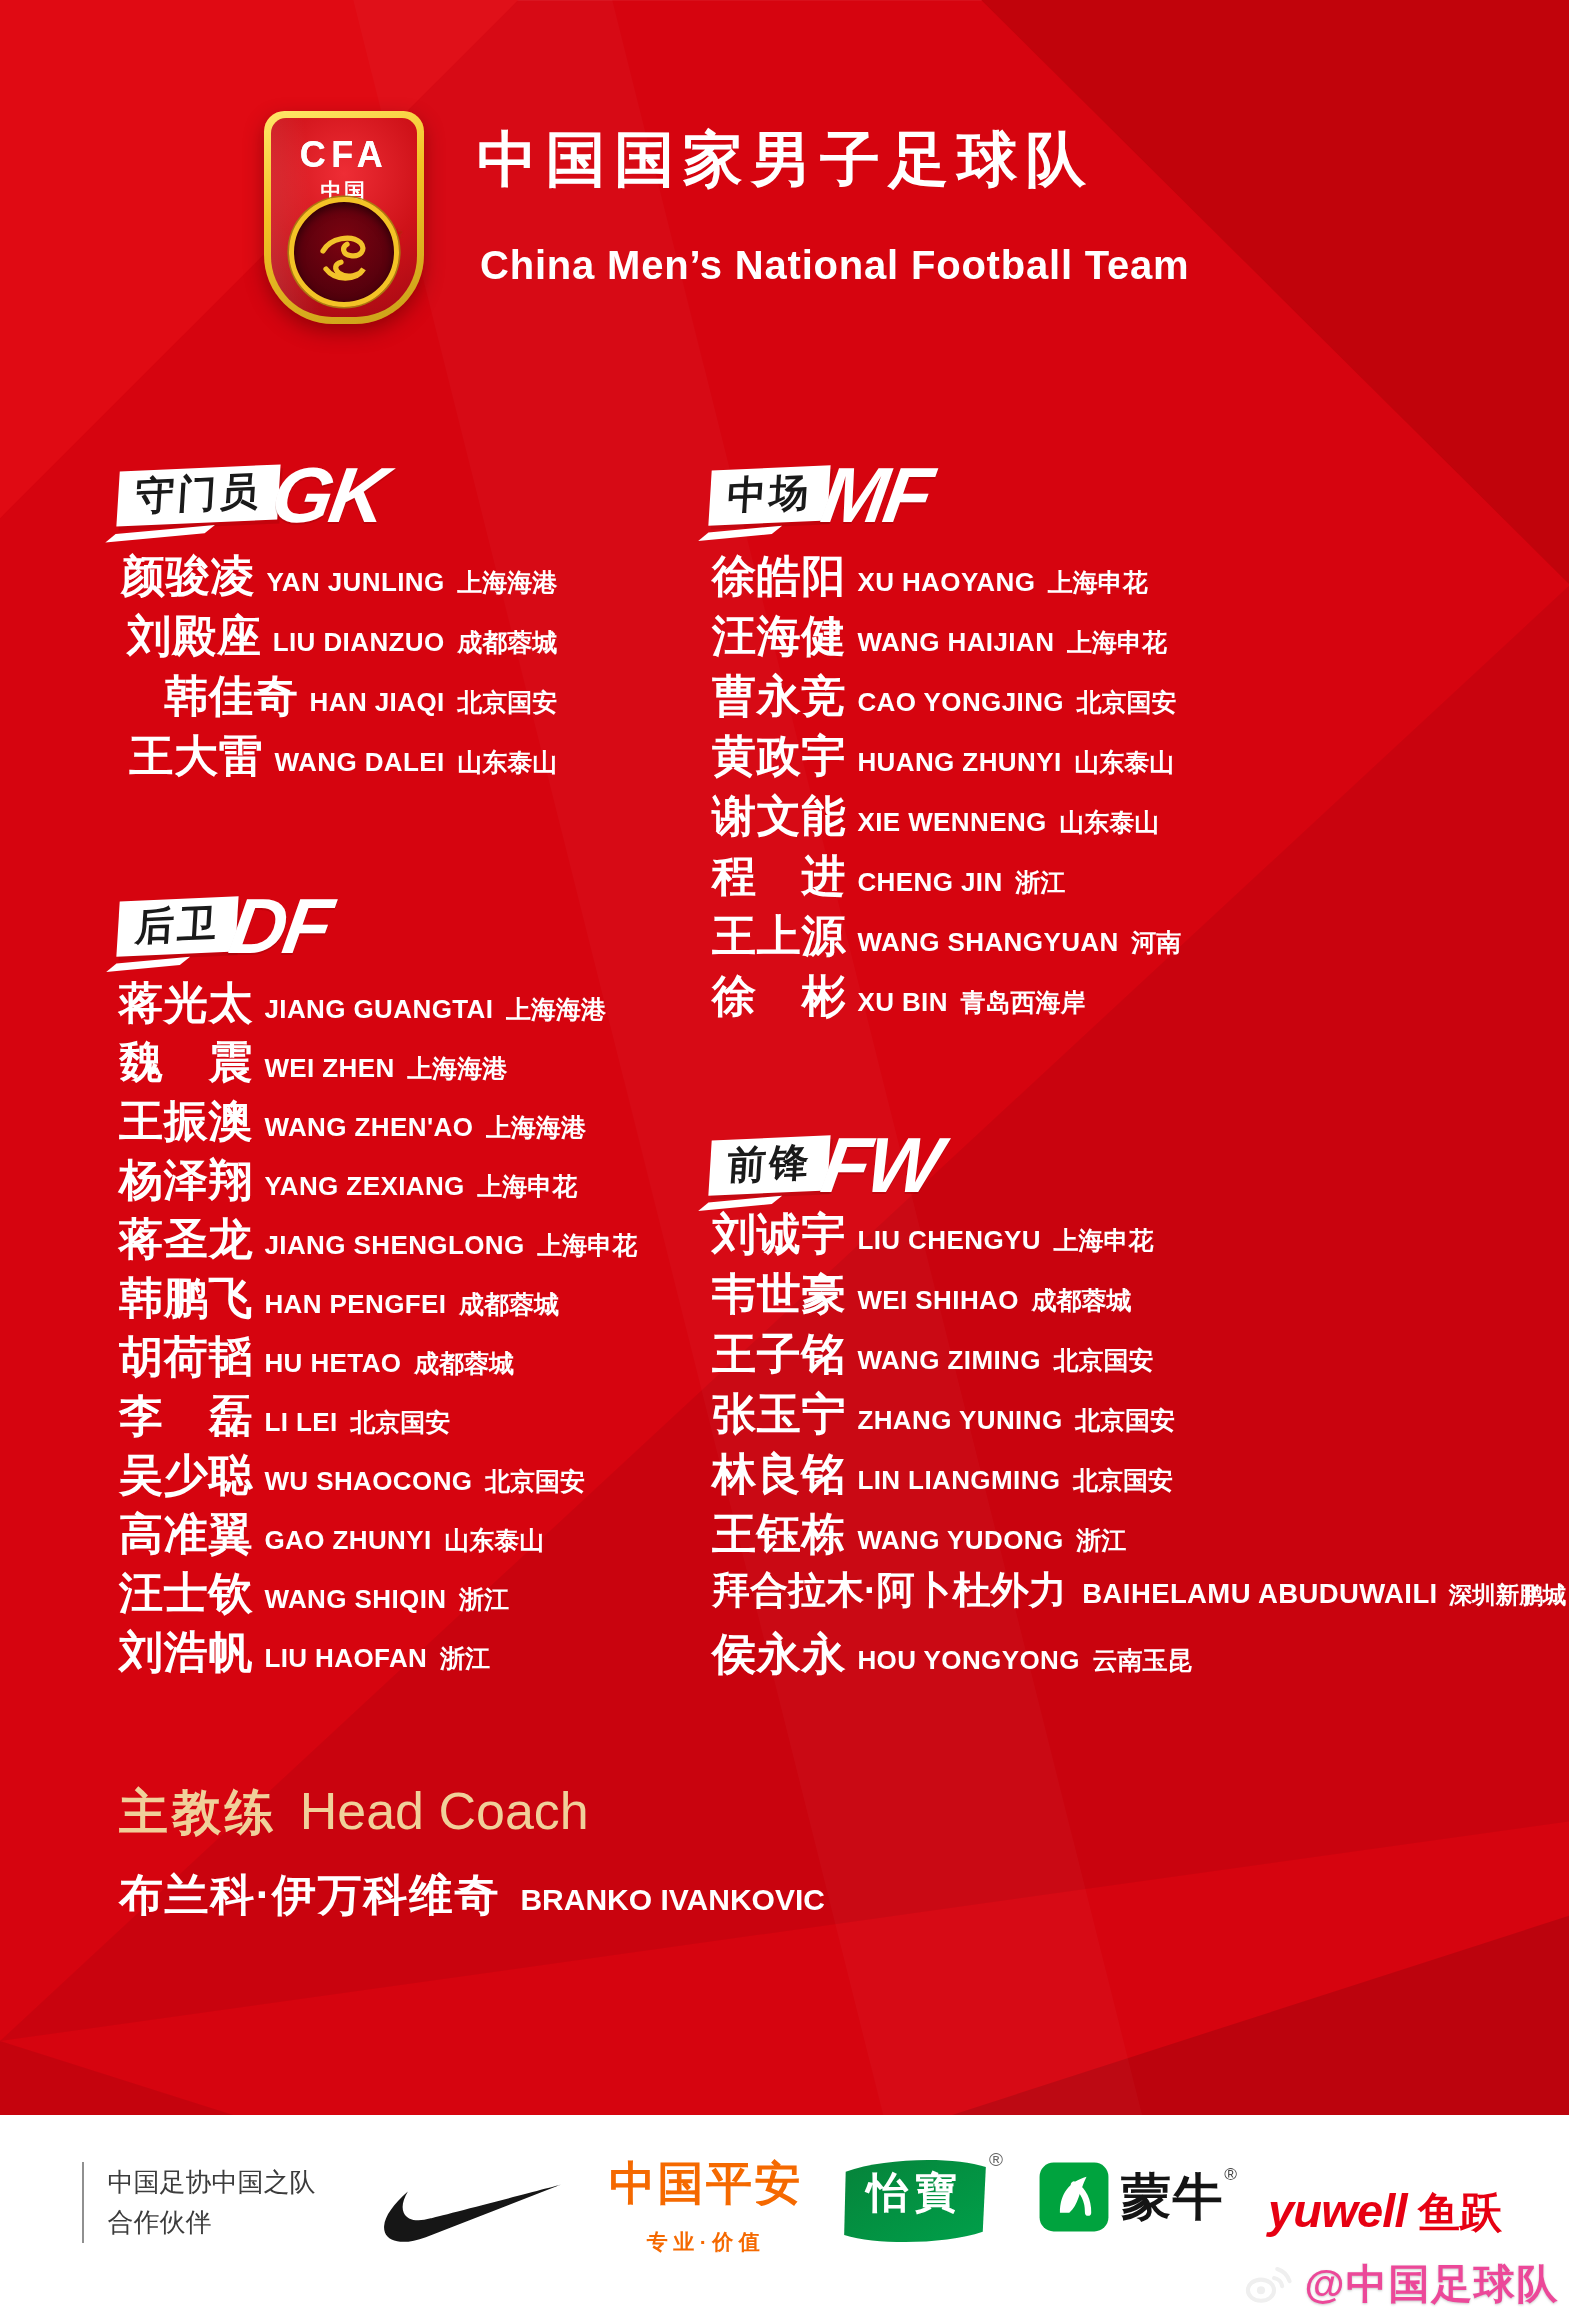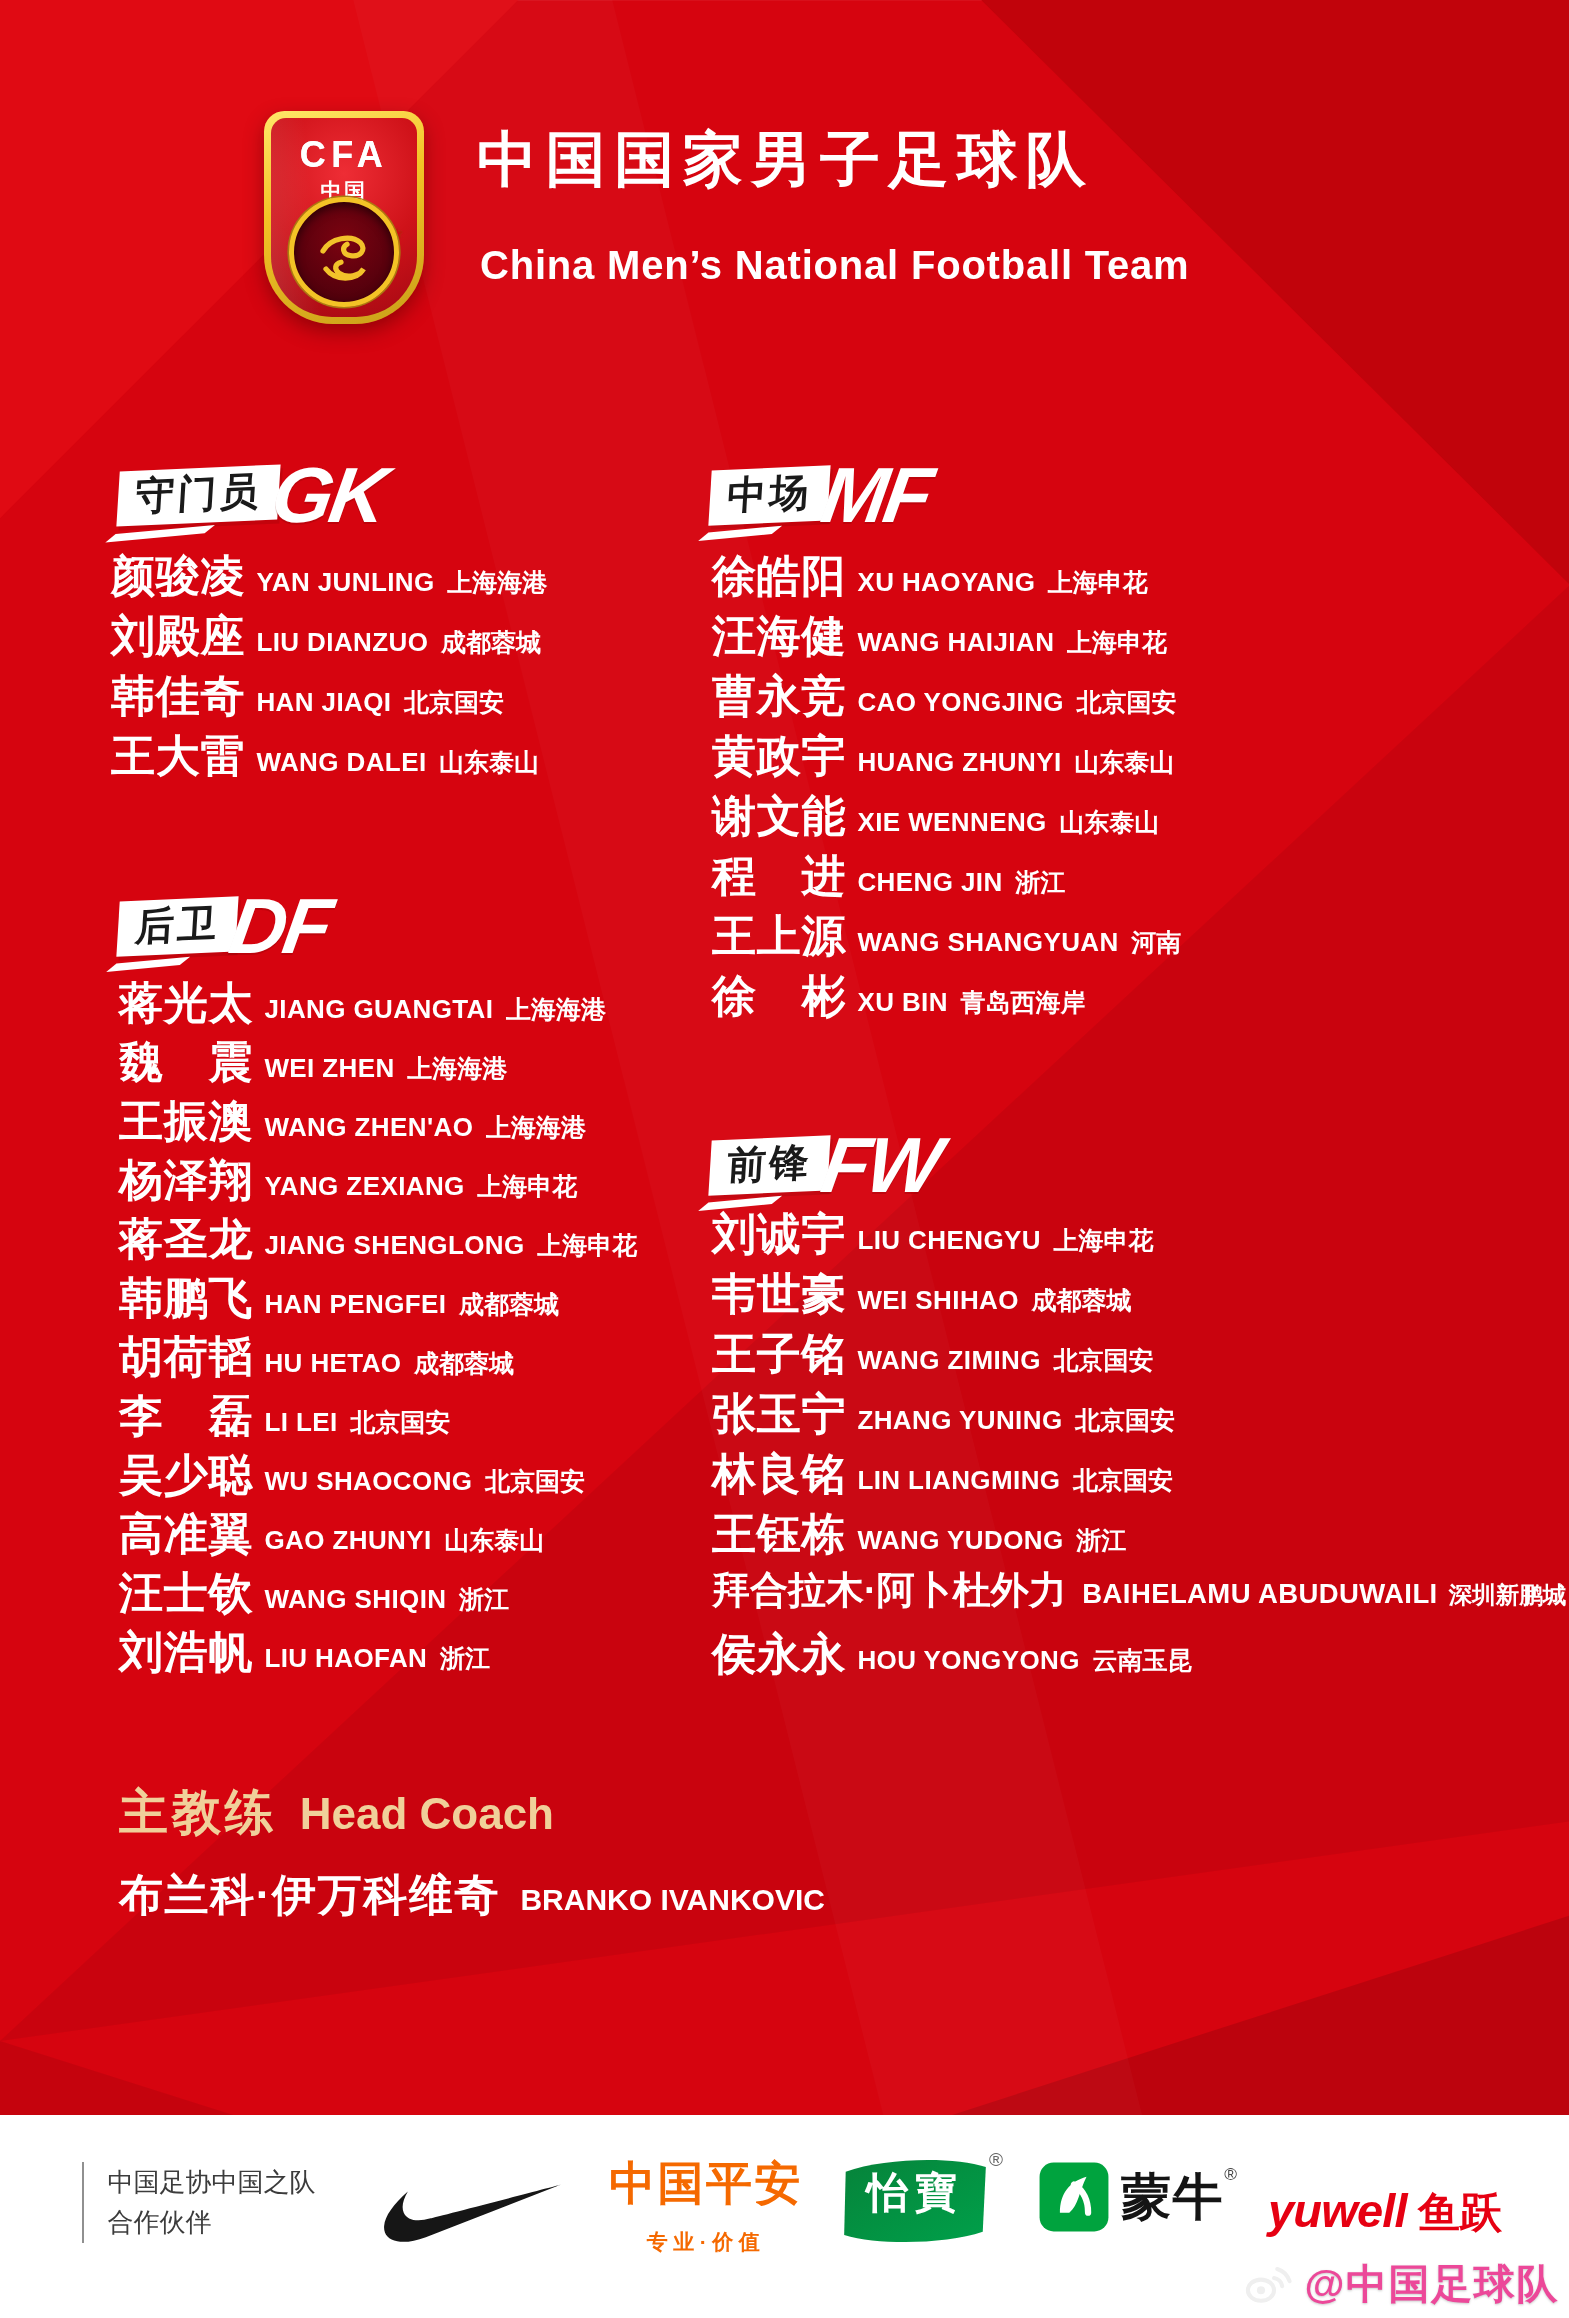--- a/index.html
+++ b/index.html
@@ -56,21 +56,21 @@
   .p-name{font-size:44px;font-weight:800;letter-spacing:0.8px;}
   .p-pinyin{font-size:26px;font-weight:700;margin-left:11px;letter-spacing:0.4px;}
   .p-club{font-size:25px;font-weight:600;margin-left:12.6px;}
   .row.compact .p-name{font-size:38px;letter-spacing:0;}
   .row.compact .p-pinyin{font-size:27.5px;margin-left:15.7px;}
   .row.compact .p-club{font-size:23.5px;margin-left:11px;}
   
   .coach{position:absolute;left:119px;top:1780px;}
   .coach-line1{display:flex;align-items:baseline;gap:22px;color:var(--gold);}
   .coach-cn{font-size:49px;font-weight:900;letter-spacing:3.9px;}
-  .coach-en{font-size:44px;font-weight:700;}
+  .coach-en{font-size:52px;font-weight:400;}
   .coach-line2{margin-top:20.4px;display:flex;align-items:baseline;gap:20.4px;}
   .coach-name-cn{font-size:44px;font-weight:800;letter-spacing:1.6px;}
   .coach-name-en{font-size:30px;font-weight:700;}
   
   .footer{position:absolute;left:0;top:2115px;width:1570px;height:203px;background:#fff;color:var(--footer_text);}
   .partner{position:absolute;left:82px;top:47px;border-left:2.4px solid #909090;padding-left:23.5px;
     font-size:26px;line-height:1.55;color:var(--footer_text);}
   .nike{position:absolute;left:367px;top:49px;}
   .pingan{position:absolute;left:604px;top:38px;width:204px;text-align:center;color:var(--pingan_orange);}
   .pingan-main{font-size:46px;font-weight:900;letter-spacing:2.4px;}
@@ -146,21 +146,21 @@
       </div>
     <div class="sec-abbr">DF</div>
   </div>
   <div class="sec" style="left:710px;top:1132px;">
     <div class="sec-box">
         <span>前锋</span>
       </div>
     <div class="sec-abbr">FW</div>
   </div>
 
-  <div class="rows" style="left:111px;top:547px;">
+  <div class="rows" style="left:121px;top:547px;align-items:flex-end;">
     <div class="row">
         <span class="p-name">颜骏凌</span>
         <span class="p-pinyin">YAN JUNLING</span>
         <span class="p-club">上海海港</span>
       </div>
     <div class="row">
         <span class="p-name">刘殿座</span>
         <span class="p-pinyin">LIU DIANZUO</span>
         <span class="p-club">成都蓉城</span>
       </div>

